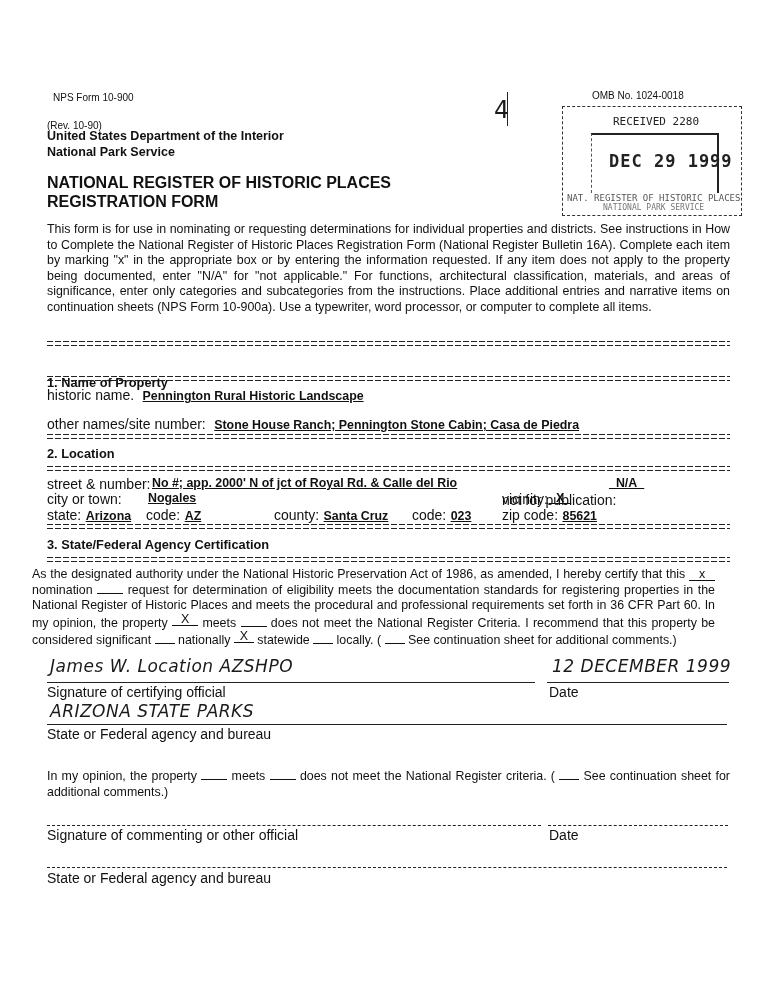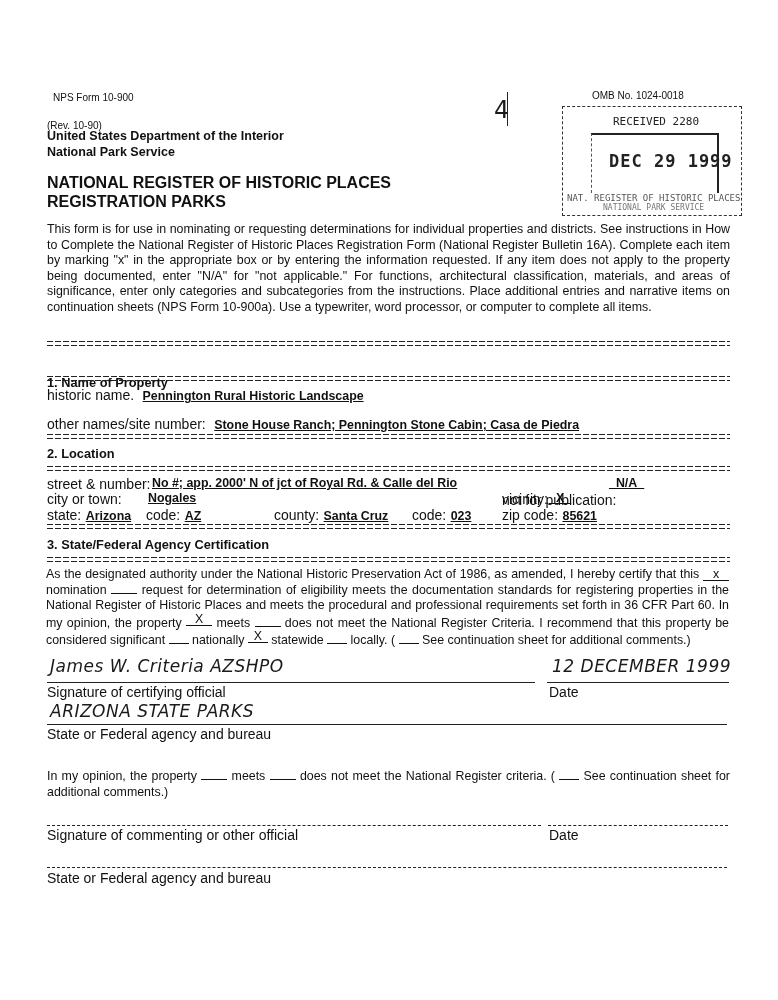--- a/index.html
+++ b/index.html
@@ -37,21 +37,21 @@
 <div class="abs small" style="left:47px; top:103px;margin-top:16px;">(Rev. 10-90)</div>
 <div class="abs small" style="left:592px; top:89px;">OMB No. 1024-0018</div>
 
 <div class="abs hand" style="left:494px; top:96px; font-size:24px; font-style:normal;">4</div>
 <div class="abs" style="left:507px; top:92px; width:0; height:34px; border-left:1.5px solid #222;"></div>
 
 <div class="abs dept" style="left:47px; top:128px;">United States Department of the Interior</div>
 <div class="abs dept" style="left:47px; top:144px;">National Park Service</div>
 
 <div class="abs title" style="left:47px; top:173px;">NATIONAL REGISTER OF HISTORIC PLACES</div>
-<div class="abs title" style="left:47px; top:192px;">REGISTRATION PARKS</div>
+<div class="abs title" style="left:47px; top:192px;">REGISTRATION FORM</div>
 
 <div class="stamp">
   <div class="abs" style="left:50px; top:8px; font-size:11px;">RECEIVED 2280</div>
   <div class="stamp-inner"></div>
   <div class="abs" style="left:46px; top:44px; font-size:17px; font-weight:bold; letter-spacing:1px;">DEC 29 1999</div>
   <div class="abs" style="left:4px; top:86px; font-size:9px; color:#555;">NAT. REGISTER OF HISTORIC PLACES</div>
   <div class="abs" style="left:40px; top:96px; font-size:8px; color:#777;">NATIONAL PARK SERVICE</div>
 </div>
 
 <div class="abs body" style="left:47px; top:222px; width:683px;">This form is for use in nominating or requesting determinations for individual properties and districts. See instructions in How to Complete the National Register of Historic Places Registration Form (National Register Bulletin 16A). Complete each item by marking "x" in the appropriate box or by entering the information requested. If any item does not apply to the property being documented, enter "N/A" for "not applicable." For functions, architectural classification, materials, and areas of significance, enter only categories and subcategories from the instructions. Place additional entries and narrative items on continuation sheets (NPS Form 10-900a). Use a typewriter, word processor, or computer to complete all items.</div>
@@ -100,41 +100,41 @@
 </div>
 <div class="abs" style="left:502px; top:506px;">
   <span class="lbl">zip code:</span>
   <span class="val">85621</span>
 </div>
 <div class="rule" style="top:524px;"></div>
 
 <div class="abs sect" style="left:47px; top:537px;">3. State/Federal Agency Certification</div>
 <div class="rule" style="top:557px;"></div>
 
-<div class="abs body" style="left:46px; top:567px; width:683px;">
+<div class="abs body" style="left:32px; top:567px; width:683px;">
   <span>As the designated authority under the National Historic Preservation Act of 1986, as amended, I hereby certify that this</span>
   <span class="blank" style="width:26px;">x</span>
   <span>nomination</span>
   <span class="blank" style="width:26px;"></span>
   <span>request for determination of eligibility meets the documentation standards for registering properties in the National Register of Historic Places and meets the procedural and professional requirements set forth in 36 CFR Part 60.  In my opinion, the property</span>
   <span class="blank" style="width:26px; vertical-align:4px;">X</span>
   <span>meets</span>
   <span class="blank" style="width:26px;"></span>
   <span>does not meet the National Register Criteria. I recommend that this  property be considered significant</span>
   <span class="blank" style="width:20px;"></span>
   <span>nationally</span>
   <span class="blank" style="width:20px; vertical-align:4px;">X</span>
   <span>statewide</span>
   <span class="blank" style="width:20px;"></span>
   <span>locally.  (</span>
   <span class="blank" style="width:20px;"></span>
   <span>See continuation sheet for additional comments.)</span>
 </div>
 
-<div class="abs hand" style="left:50px; top:656px;">James W. Criteria  AZSHPO</div>
+<div class="abs hand" style="left:50px; top:656px;">James W. Location  AZSHPO</div>
 <div class="line" style="left:47px; top:682px; width:488px;"></div>
 <div class="abs lbl" style="left:47px; top:684px;">Signature of certifying official</div>
 <div class="abs hand" style="left:552px; top:656px;">12 DECEMBER 1999</div>
 <div class="line" style="left:547px; top:682px; width:182px;"></div>
 <div class="abs lbl" style="left:549px; top:684px;">Date</div>
 
 <div class="abs hand" style="left:50px; top:701px;">ARIZONA STATE PARKS</div>
 <div class="line" style="left:47px; top:724px; width:680px;"></div>
 <div class="abs lbl" style="left:47px; top:726px;">State or Federal agency and bureau</div>
 

